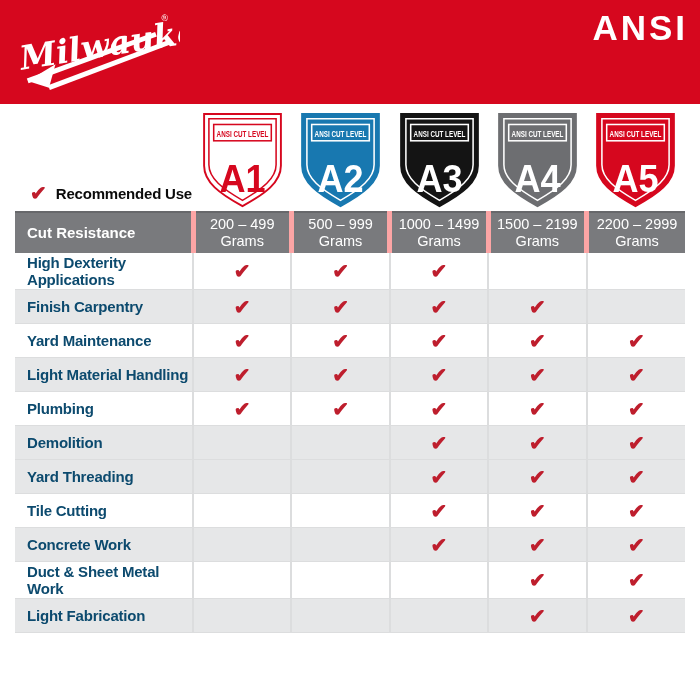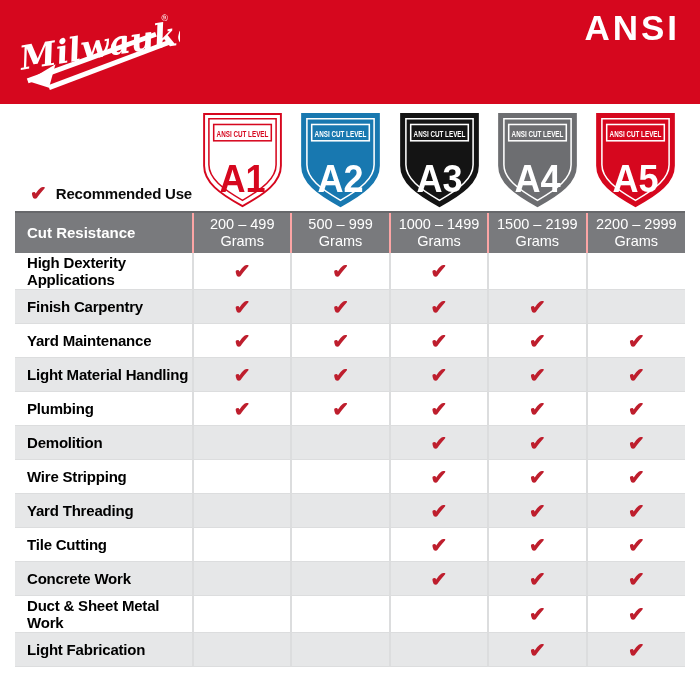--- a/index.html
+++ b/index.html
@@ -7,21 +7,21 @@
     width:700px;height:700px;overflow:hidden;position:relative;
     background:#ffffff;font-family:"Liberation Sans",sans-serif;
     -webkit-font-smoothing:antialiased;
   }
   
   .banner{
     position:relative;width:700px;height:104px;background:#D6071E;
   }
   .logo{position:absolute;left:10px;top:6px;}
   .banner-titles{
-    position:absolute;right:20px;top:10px;text-align:right;color:#ffffff;
+    position:absolute;right:12px;top:10px;text-align:right;color:#ffffff;
     font-weight:bold;line-height:1;
   }
   .banner-line1{font-size:35px;letter-spacing:3px;}
   .banner-line2{font-size:42px;letter-spacing:1px;margin-top:5px;}
   
   .shields-row{
     margin:8px 15px 0 15px;display:flex;height:96px;
   }
   .shields-spacer{width:178px;flex:none;}
   .shield-cell{flex:1;display:flex;justify-content:center;align-items:flex-start;}
@@ -35,29 +35,29 @@
   .recommended .lbl{font-size:15px;font-weight:bold;color:#0b0b0b;letter-spacing:-0.2px;}
   
   .table-wrap{margin:3px 15px 0 15px;}
   table{border-collapse:collapse;width:670px;table-layout:fixed;}
   thead th{
     background:#797A7D;color:#ffffff;font-weight:normal;
     height:38px;vertical-align:middle;font-size:14.5px;line-height:1.15;
     border-top:2px solid #67686B;
   }
   thead th.corner{text-align:left;padding-left:12px;font-size:15px;font-weight:bold;}
-  thead th + th{border-left:2px solid #fca5a5;}
+  thead th + th{border-left:5px solid #fca5a5;}
   tbody td{
     height:31px;border-bottom:1px solid #DCDDDE;
     font-size:15px;vertical-align:middle;
   }
   tbody td + td{border-left:2px solid #DCDDDE;}
   tbody tr.alt td{background:#E6E7E8;}
   td.rowlabel{
-    padding-left:12px;font-weight:bold;color:#000000;letter-spacing:-0.2px;
+    padding-left:12px;font-weight:bold;color:#0c4a6e;letter-spacing:-0.2px;
   }
   td.cell{text-align:center;}
   .check{color:#BE1E2D;font-weight:bold;}
   td.cell .check{font-size:20px;line-height:1;}
 </style>
 </head>
 <body>
 
 <div class="banner">
   <svg class="logo" width="170" height="92" viewBox="0 0 170 92">
@@ -208,28 +208,20 @@
           <td class="cell"><span class="check">✔</span></td>
         </tr>
         <tr class="alt">
           <td class="rowlabel">Demolition</td>
           <td class="cell"></td>
           <td class="cell"></td>
           <td class="cell"><span class="check">✔</span></td>
           <td class="cell"><span class="check">✔</span></td>
           <td class="cell"><span class="check">✔</span></td>
         </tr>
-        <tr>
-          <td class="rowlabel">Wire Stripping</td>
-          <td class="cell"></td>
-          <td class="cell"></td>
-          <td class="cell"><span class="check">✔</span></td>
-          <td class="cell"><span class="check">✔</span></td>
-          <td class="cell"><span class="check">✔</span></td>
-        </tr>
         <tr class="alt">
           <td class="rowlabel">Yard Threading</td>
           <td class="cell"></td>
           <td class="cell"></td>
           <td class="cell"><span class="check">✔</span></td>
           <td class="cell"><span class="check">✔</span></td>
           <td class="cell"><span class="check">✔</span></td>
         </tr>
         <tr>
           <td class="rowlabel">Tile Cutting</td>

